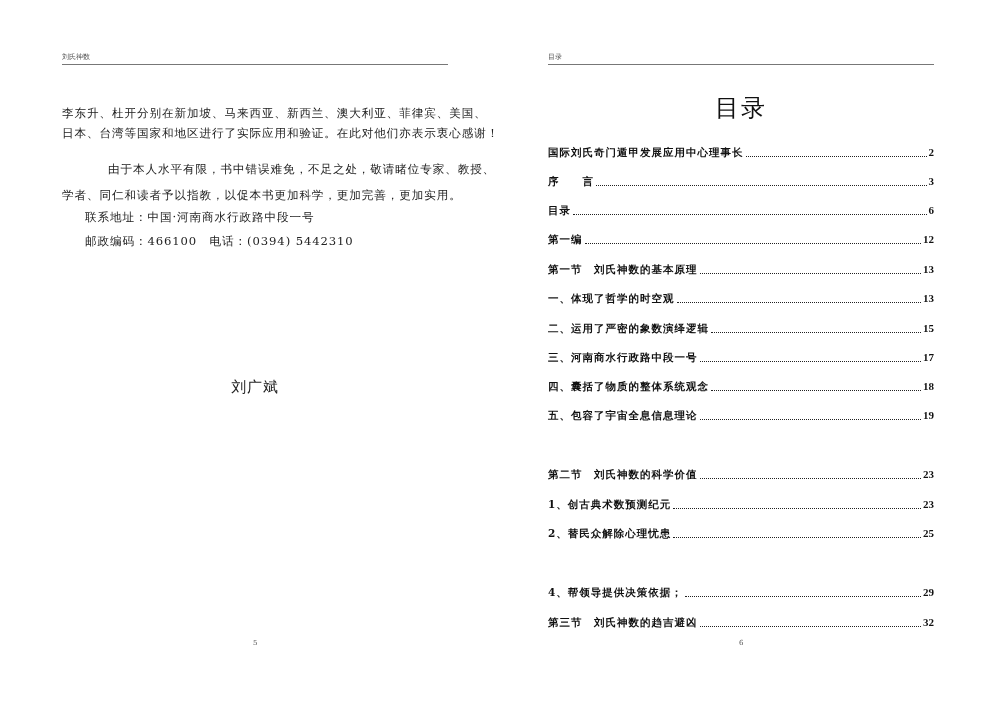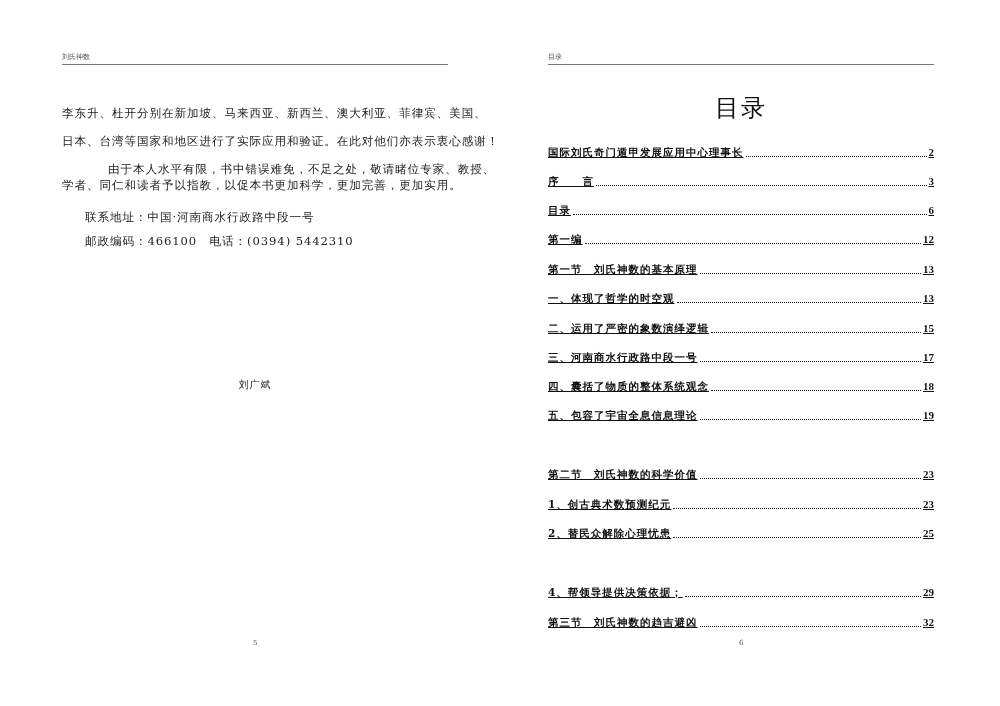--- a/index.html
+++ b/index.html
@@ -15,47 +15,47 @@
   }
   .header-rule { position: absolute; top: 64px; height: 0; border-top: 1.5px solid #777; }
   #left-page .running-header { left: 62px; width: 386px; }
   #left-page .header-rule { left: 62px; width: 386px; }
   #right-page .running-header { left: 48px; width: 386px; }
   #right-page .header-rule { left: 48px; width: 386px; }
 
   .body-line { position: absolute; left: 62px; font-size: 11.6px; letter-spacing: 0.9px; white-space: nowrap; color: #222; }
   .indent { left: 108px; }
   .indent-small { left: 85px; }
-  .signature { position: absolute; left: 62px; width: 386px; text-align: center; font-size: 10px; letter-spacing: 0.9px; color: #222; font-family: Liberation Serif, serif; }
+  .signature { position: absolute; left: 62px; width: 386px; text-align: center; font-size: 15px; letter-spacing: 0.9px; color: #222; font-family: Liberation Serif, serif; }
 
   .page-number { position: absolute; top: 639px; font-size: 7px; color: #555; }
 
   .toc-title {
     position: absolute; top: 92px; left: 48px; width: 386px; text-align: center;
     font-family: "DejaVu Sans", "Liberation Sans", sans-serif; font-size: 24px; color: #111; letter-spacing: 2px;
   }
   .toc-row {
     position: absolute; left: 48px; width: 386px; height: 16px; display: flex; align-items: baseline;
-    font-size: 10.5px; font-weight: bold; color: #111; text-decoration: underline;
+    font-size: 10.5px; font-weight: bold; color: #111;
   }
   .toc-label { white-space: pre; letter-spacing: 1px; }
   .toc-leader { flex: 1; border-bottom: 1.6px dotted #222; margin: 0 2px 0 2px; height: 0; position: relative; top: -1px; align-self: flex-end; margin-bottom: 4px; }
   .toc-page { font-family: "Liberation Serif", serif; font-weight: bold; font-size: 11px; }
 </style>
 </head>
 <body>
 
 <div class="page" id="left-page">
   <div class="running-header">刘氏神数</div>
   <div class="header-rule"></div>
 
   <div class="body-line" style="top:106px">李东升、杜开分别在新加坡、马来西亚、新西兰、澳大利亚、菲律宾、美国、</div>
-  <div class="body-line" style="top:134px">日本、台湾等国家和地区进行了实际应用和验证。在此对他们亦表示衷心感谢！</div>
+  <div class="body-line" style="top:126px">日本、台湾等国家和地区进行了实际应用和验证。在此对他们亦表示衷心感谢！</div>
   <div class="body-line indent" style="top:162px">由于本人水平有限，书中错误难免，不足之处，敬请睹位专家、教授、</div>
-  <div class="body-line" style="top:178px">学者、同仁和读者予以指教，以促本书更加科学，更加完善，更加实用。</div>
+  <div class="body-line" style="top:188px">学者、同仁和读者予以指教，以促本书更加科学，更加完善，更加实用。</div>
   <div class="body-line indent-small" style="top:210px">联系地址：中国·河南商水行政路中段一号</div>
   <div class="body-line indent-small" style="top:234px">邮政编码：466100　电话：(0394) 5442310</div>
 
   <div class="signature" style="top:378px">刘广斌</div>
 
   <div class="page-number" style="left:253px">5</div>
 </div>
 
 <div class="page" id="right-page">
   <div class="running-header">目录</div>

